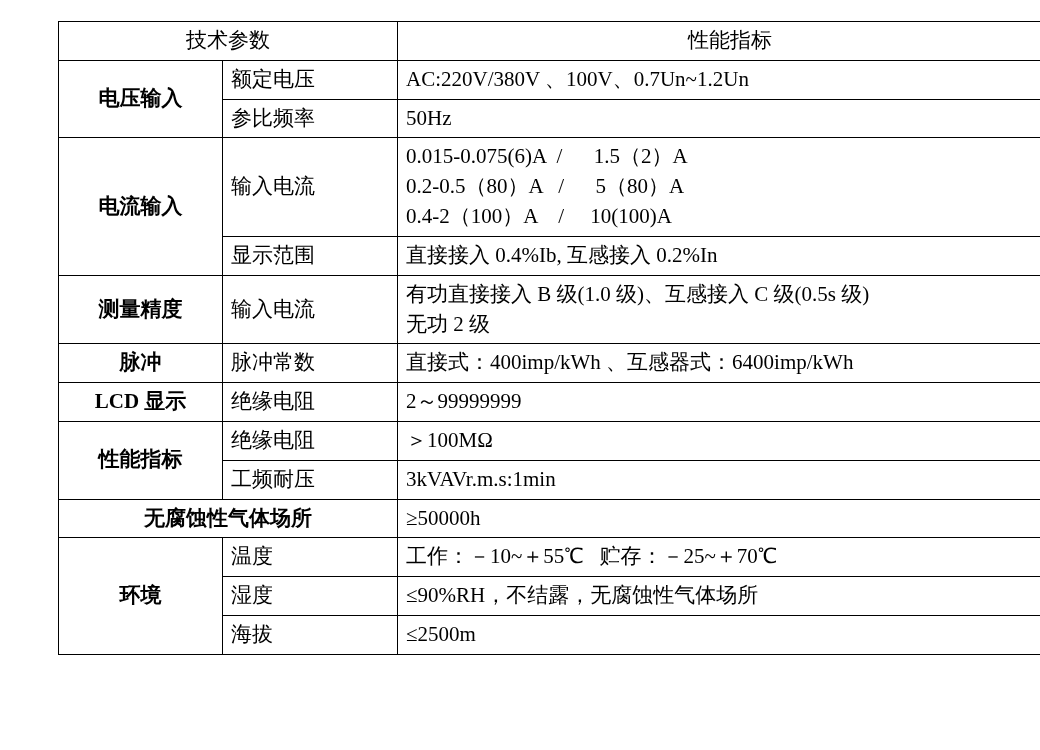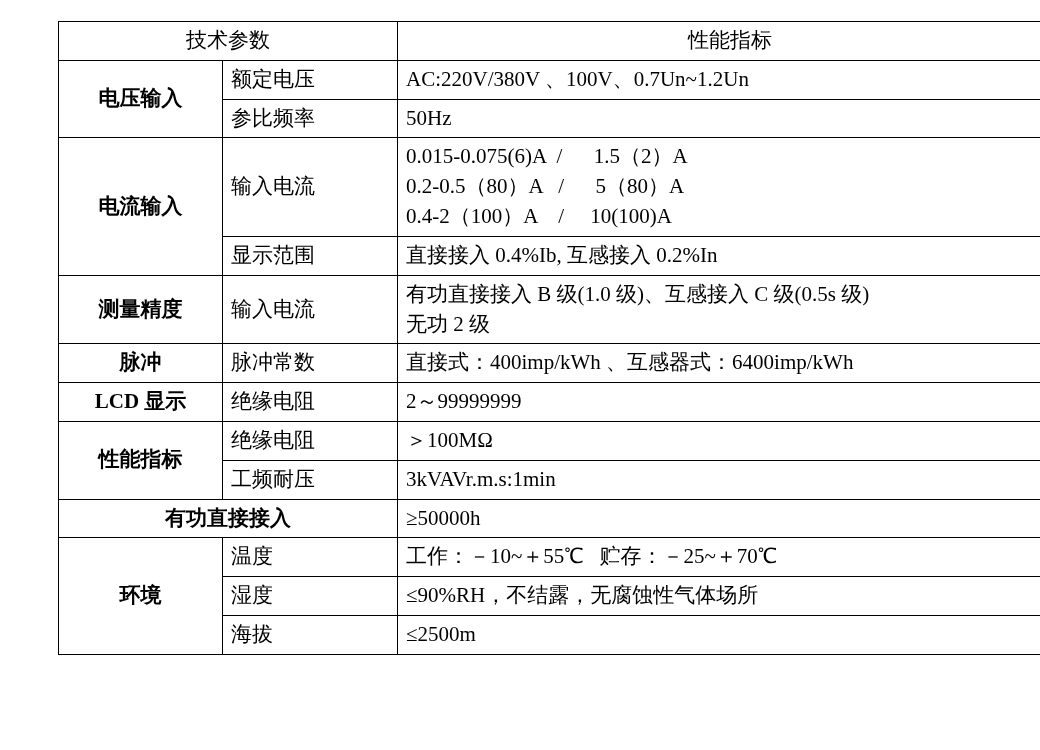--- a/index.html
+++ b/index.html
@@ -145,21 +145,21 @@
           </td>
       </tr>
       <tr>
         <td class="sub">工频耐压</td>
         <td class="val">
             <span class="line">3kVAVr.m.s:1min</span>
           </td>
       </tr>
 
       <tr>
-        <td class="cat" colspan="2">有功直接接入</td>
+        <td class="cat" colspan="2">无腐蚀性气体场所</td>
         <td class="val">
             <span class="line">≥50000h</span>
           </td>
       </tr>
 
       <tr>
         <td class="cat" rowspan="3">环境</td>
         <td class="sub">温度</td>
         <td class="val">
             <span class="line">工作：－10~＋55℃   贮存：－25~＋70℃</span>

